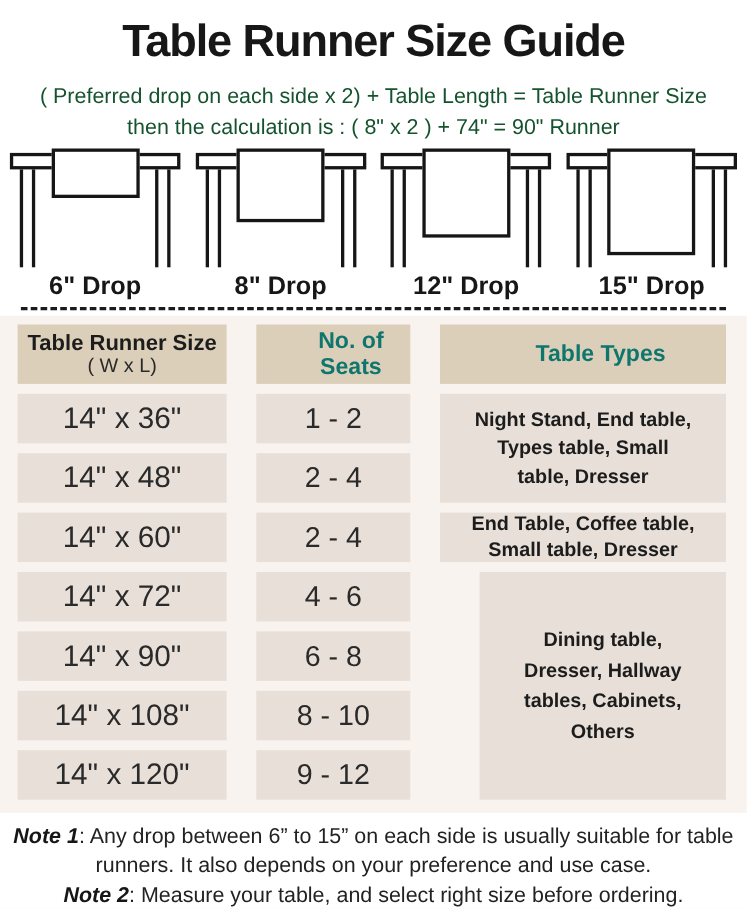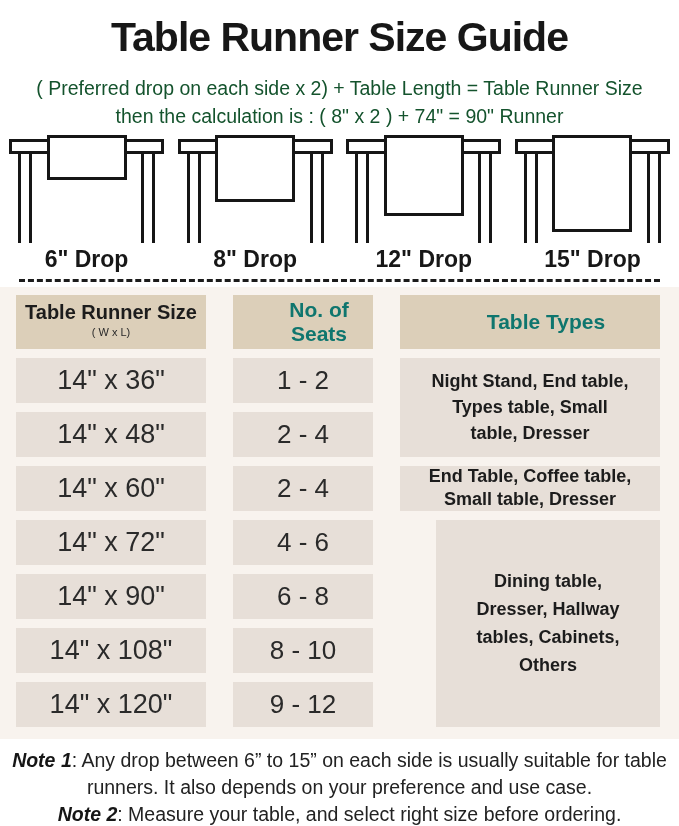--- a/index.html
+++ b/index.html
@@ -33,21 +33,21 @@
   .grid{
     display:grid;
     grid-template-columns:190px 140px 260px;
     grid-template-rows:54px repeat(7,45px);
     column-gap:27px;row-gap:9px;
   }
   .cell{display:flex;flex-direction:column;align-items:center;justify-content:center;text-align:center;overflow:hidden;}
   .head{background:#dccfb9;}
   .data{background:#e7dfd8;}
   .h-main{font-size:20px;font-weight:bold;line-height:22px;color:#1c1c1c;}
-  .h-sub{font-size:11px;line-height:19px;color:#2a2a2a;}
+  .h-sub{font-size:18px;line-height:19px;color:#2a2a2a;}
   .h-one{font-size:21px;font-weight:bold;color:#0f766e;padding-left:32px;}
   .size-cell{font-size:27px;color:#2a2a2a;}
   .seats-cell{font-size:26px;color:#2a2a2a;}
   .types-cell{font-size:18px;font-weight:bold;color:#1c1c1c;white-space:pre-line;}
   .tg-a{grid-column:3;grid-row:2/4;line-height:26px;}
   .tg-b{grid-column:3;grid-row:4/5;line-height:23px;}
   .tg-c{grid-column:3;grid-row:5/9;line-height:28px;margin-left:36px;}
   .c1{grid-column:1}.c2{grid-column:2}
   .r1{grid-row:1}.r2{grid-row:2}.r3{grid-row:3}.r4{grid-row:4}
   .r5{grid-row:5}.r6{grid-row:6}.r7{grid-row:7}.r8{grid-row:8}

